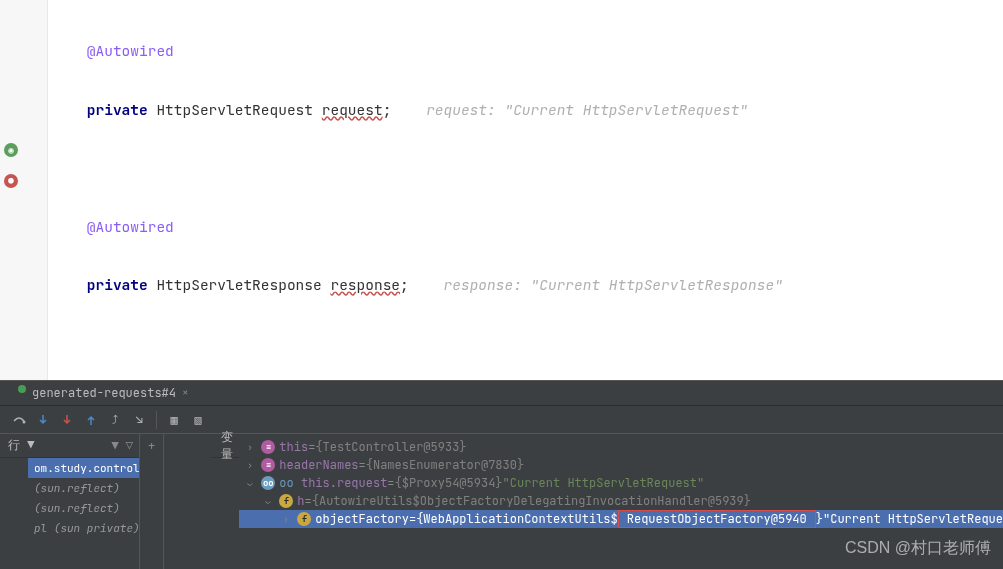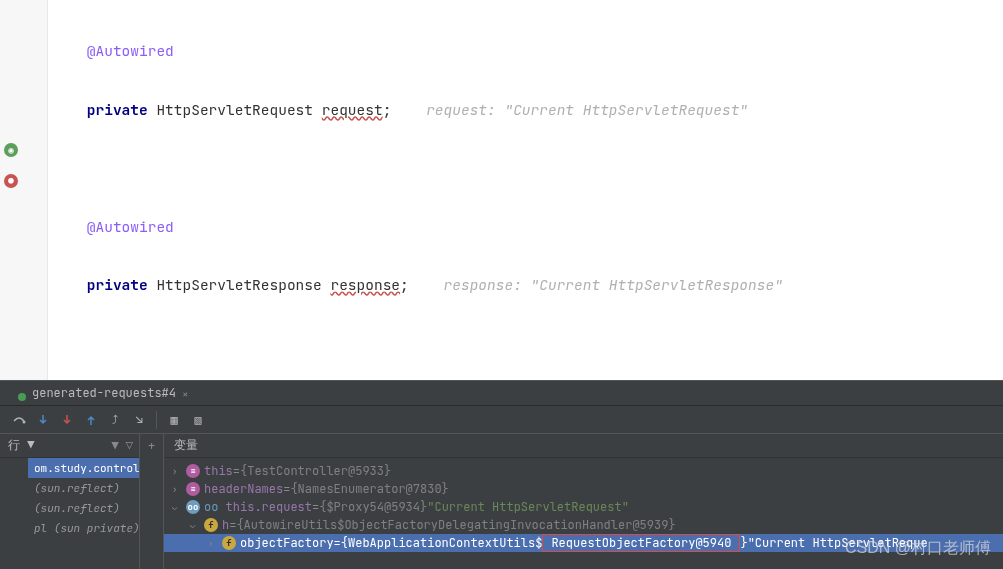--- a/index.html
+++ b/index.html
@@ -72,21 +72,21 @@
       align-items: center;
       padding-left: 8px;
       border-top: 1px solid #555;
       border-bottom: 1px solid #2b2b2b;
     }
     .debug-tab {
       color: #bbbbbb;
       font-size: 12px;
       padding: 4px 10px;
       display: flex;
-      align-items: flex-end;
+      align-items: flex-start;
       gap: 6px;
     }
     .dot-green { width: 8px; height: 8px; border-radius: 50%; background: #499c54; }
     .close-x { color: #888; font-size: 11px; }
     .debug-body {
       flex: 1;
       background: #3c3f41;
       display: flex;
       flex-direction: column;
       color: #bbbbbb;
@@ -142,21 +142,21 @@
       margin-left: 28px;
     }
     .frame-row.active {
       background: #4b6eaf;
       color: #fff;
       font-style: normal;
     }
     .vars-panel {
       flex: 1;
       display: flex;
-      flex-direction: column;
+      margin-left: 47px;
     }
     .vars-header {
       height: 24px;
       padding-left: 10px;
       display: flex;
       align-items: center;
       border-bottom: 1px solid #333;
     }
     .vars-tree {
       padding: 4px 0;

